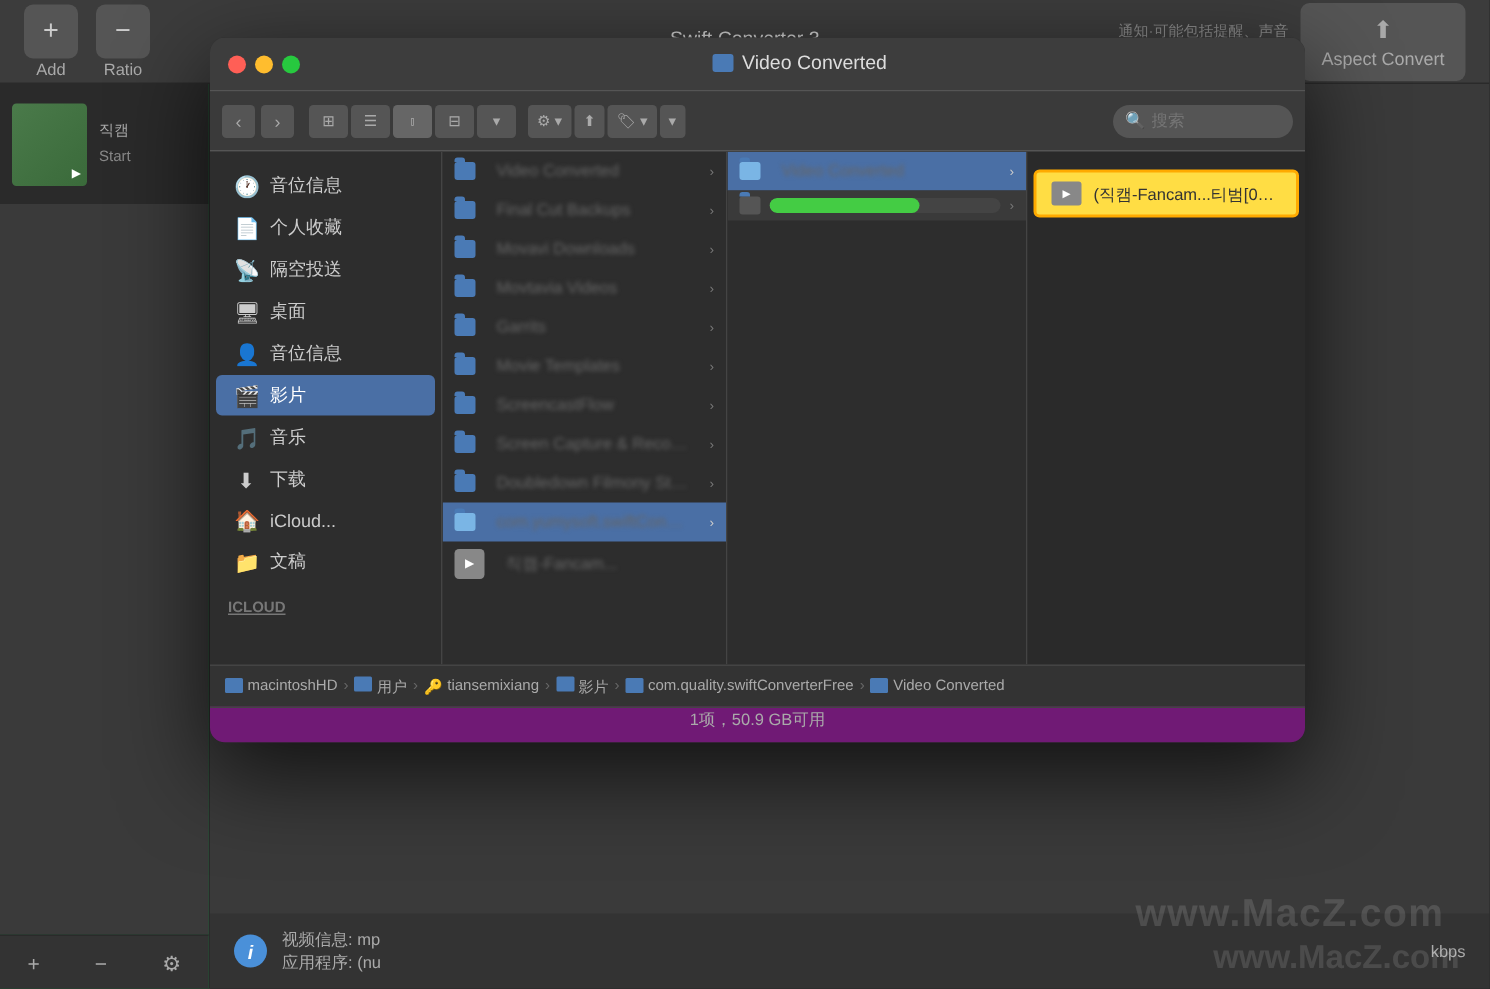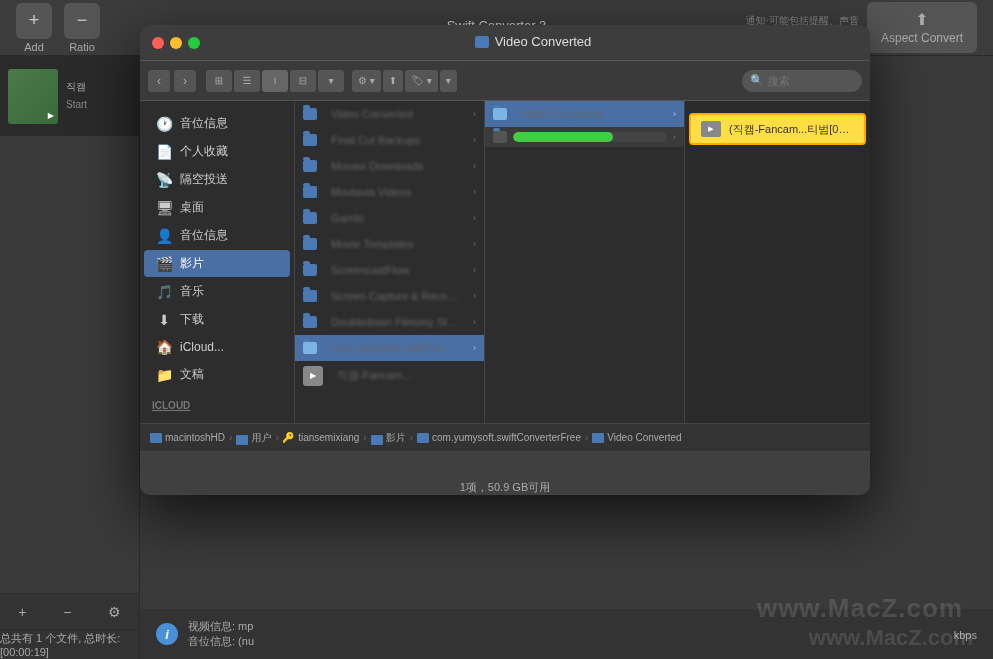--- a/index.html
+++ b/index.html
@@ -625,43 +625,43 @@
       padding: 0 10px;
       border-top: 1px solid #444;
       gap: 4px;
       overflow: hidden;
     }
 
     .breadcrumb-item {
       font-size: 10px;
       color: #aaa;
       display: flex;
-      align-items: flex-end;
+      align-items: flex-start;
       gap: 3px;
     }
 
     .breadcrumb-sep {
       color: #666;
       font-size: 10px;
     }
 
     .breadcrumb-folder {
       width: 12px;
       height: 10px;
       background: #4a7ab5;
       border-radius: 1px;
       display: inline-block;
     }
 
     
     .dialog-status {
-      height: 44px;
-      background: #404040;
-      display: flex;
-      align-items: flex-end;
+      height: 24px;
+      background: #701a75;
+      display: flex;
+      align-items: flex-start;
       justify-content: center;
       border-top: 1px solid #444;
     }
 
     .dialog-status-text {
       font-size: 11px;
       color: #aaa;
     }
 
     
@@ -729,23 +729,20 @@
       </div>
 
       <div style="flex:1; background:#3a3a3a;"></div>
 
       <div class="left-bottom-toolbar">
         <span class="toolbar-icon-btn">+</span>
         <span class="toolbar-icon-btn">−</span>
         <span class="toolbar-icon-btn">⚙</span>
       </div>
 
-      <div class="status-bar-bottom">
-        <span class="status-text">总共有 1 个文件, 总时长: [00:00:19]</span>
-      </div>
     </div>
 
     <div class="right-area">
 
       <div class="settings-panel">
         <div style="height:160px;"></div>
 
         <div class="setting-row">
           <span class="setting-label">Frame Rate:</span>
           <div class="setting-control">
@@ -799,21 +796,21 @@
               </select>
             </div>
           </div>
         </div>
       </div>
 
       <div class="video-info-bar">
         <div class="info-icon">i</div>
         <div>
           <div class="info-text">视频信息: mp</div>
-          <div class="info-text">音位信息: (nu</div>
+          <div class="info-text">应用程序: (nu</div>
         </div>
         <div style="margin-left:auto;">
           <span class="info-text">kbps</span>
         </div>
 
         <div style="position:absolute; bottom:8px; right:20px; font-size:22px; font-weight:bold; color:rgba(255,255,255,0.12); z-index:5;">www.MacZ.com</div>
       </div>
     </div>
   </div>
 
@@ -1013,21 +1010,21 @@
         <span>tiansemixiang</span>
       </div>
       <span class="breadcrumb-sep">›</span>
       <div class="breadcrumb-item">
         <span class="breadcrumb-folder"></span>
         <span>影片</span>
       </div>
       <span class="breadcrumb-sep">›</span>
       <div class="breadcrumb-item">
         <span class="breadcrumb-folder"></span>
-        <span>com.yumysoft.swiftConverterFree</span>
+        <span>com.quality.swiftConverterFree</span>
       </div>
       <span class="breadcrumb-sep">›</span>
       <div class="breadcrumb-item">
         <span class="breadcrumb-folder"></span>
         <span>Video Converted</span>
       </div>
     </div>
 
     <div class="dialog-status">
       <span class="dialog-status-text">1项，50.9 GB可用</span>

